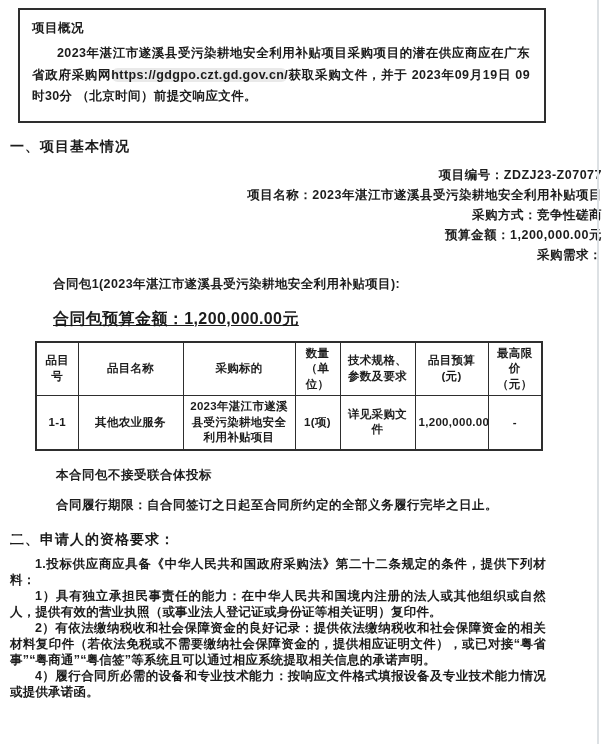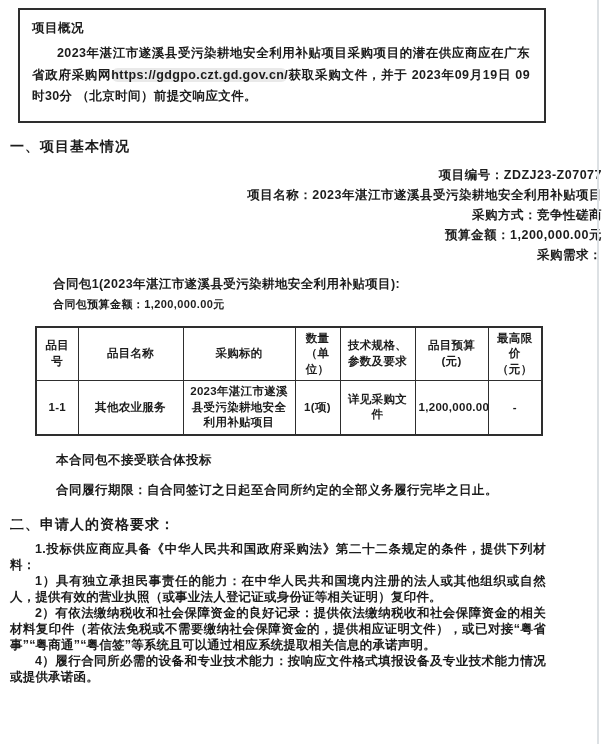--- a/index.html
+++ b/index.html
@@ -19,21 +19,21 @@
   .hl { background:#e9e9e9;border-radius:7px; }
 
   
   .sec-h { margin:15px 56px 0 10px; font-size:14px; letter-spacing:1px; font-weight:700; }
 
   
   .fields { margin-top:9px; }
   .field-line { margin-left:37px; font-size:12.5px; line-height:20px; letter-spacing:.5px;text-align:right; }
 
   .pkg-title { margin:9px 56px 0 53px; font-size:12.5px; line-height:20px; letter-spacing:.4px; }
-  .pkg-budget { margin:0 56px 0 53px; font-size:11px; line-height:20px; letter-spacing:.4px; }
+  .pkg-budget { margin:15px 56px 0 53px; font-size:16px; line-height:20px; letter-spacing:.4px;text-decoration:underline; }
 
   
   table.items { margin:12px 0 10px 35px; width:506px; border-collapse:collapse; table-layout:fixed; border:2px solid #2e2e2e;padding-left:34px; }
   table.items th, table.items td {
     border:1px solid #2e2e2e; font-size:11.5px; font-weight:700;
     text-align:center; vertical-align:middle; padding:3px 3px; line-height:15.5px; letter-spacing:.3px;
   }
   table.items th { height:52px; }
   table.items td { height:53px; }
   td.dash { text-align:right; padding-right:7px; }

